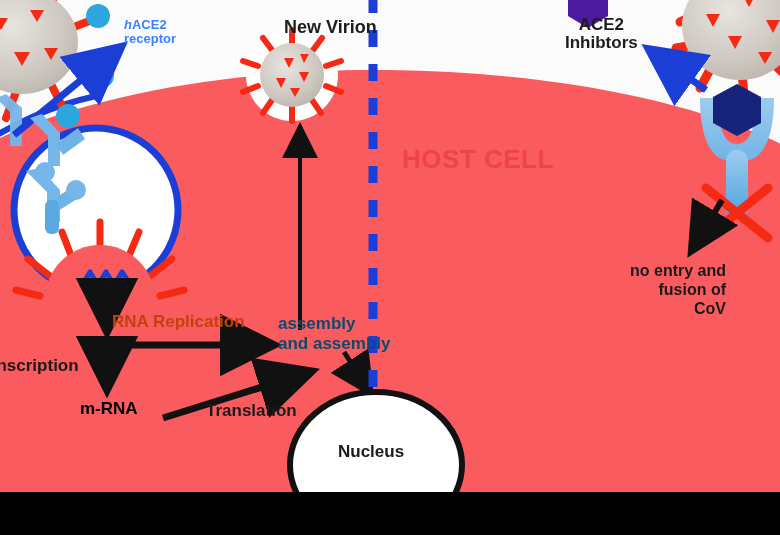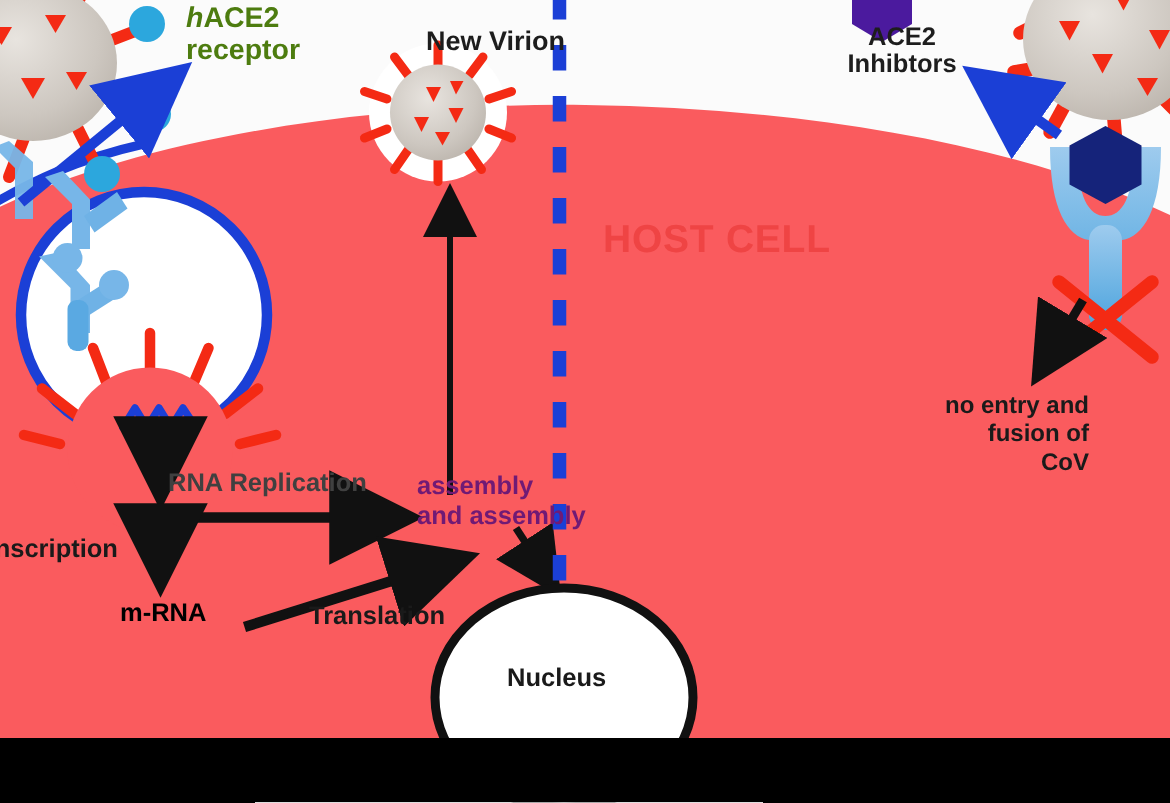--- a/index.html
+++ b/index.html
@@ -5,32 +5,32 @@
   html,body{margin:0;padding:0;background:#ffffff;}
   #stage{
     position:relative;width:780px;height:535px;overflow:hidden;
     background:#fbfbfb;
     font-family:"Liberation Sans", sans-serif;
   }
   #svgroot{position:absolute;left:0;top:0;width:780px;height:535px;}
 
   .lbl{position:absolute;font-weight:bold;line-height:1.08;white-space:pre;}
 
-  #hace2-label{left:124px;top:3px;font-size:19px;color:#4d7c0f;}
+  #hace2-label{left:124px;top:18px;font-size:13px;color:#3b82f6;}
   #hace2-label .ital{font-style:italic;}
   #new-virion-label{left:240px;top:18px;font-size:18px;color:#1d1d1d;margin-left:44px;}
   #ace2-inh-label{left:565px;top:16px;font-size:17px;color:#1d1d1d;text-align:center;}
   #host-cell-label{left:402px;top:145px;font-size:26px;color:#ef4444;letter-spacing:.5px;}
   #no-entry-label{left:630px;top:262px;font-size:16px;color:#1a1a1a;text-align:right;line-height:1.18;}
   #rna-genome-label{left:133px;top:272px;font-size:18px;color:#1a1a1a;}
-  #rna-repl-label{left:112px;top:313px;font-size:17px;color:#404040;}
+  #rna-repl-label{left:112px;top:313px;font-size:17px;color:#c2410c;}
   #transcription-label{left:-13px;top:357px;font-size:17px;color:#1a1a1a;}
   #mrna-label{left:80px;top:400px;font-size:17px;color:#000000;}
   #translation-label{left:206px;top:402px;font-size:17px;color:#1a1a1a;}
-  #assembly-label{left:278px;top:314px;font-size:17px;color:#701a75;line-height:1.15;}
+  #assembly-label{left:278px;top:314px;font-size:17px;color:#0c4a6e;line-height:1.15;}
   #nucleus-label{left:338px;top:443px;font-size:17px;color:#1a1a1a;}
 
   #bottom-bar{position:absolute;left:0;top:492px;width:780px;height:43px;background:#000000;}
 </style>
 </head>
 <body>
 
 <div id="stage">
 
   <svg id="svgroot" viewBox="0 0 780 535">

